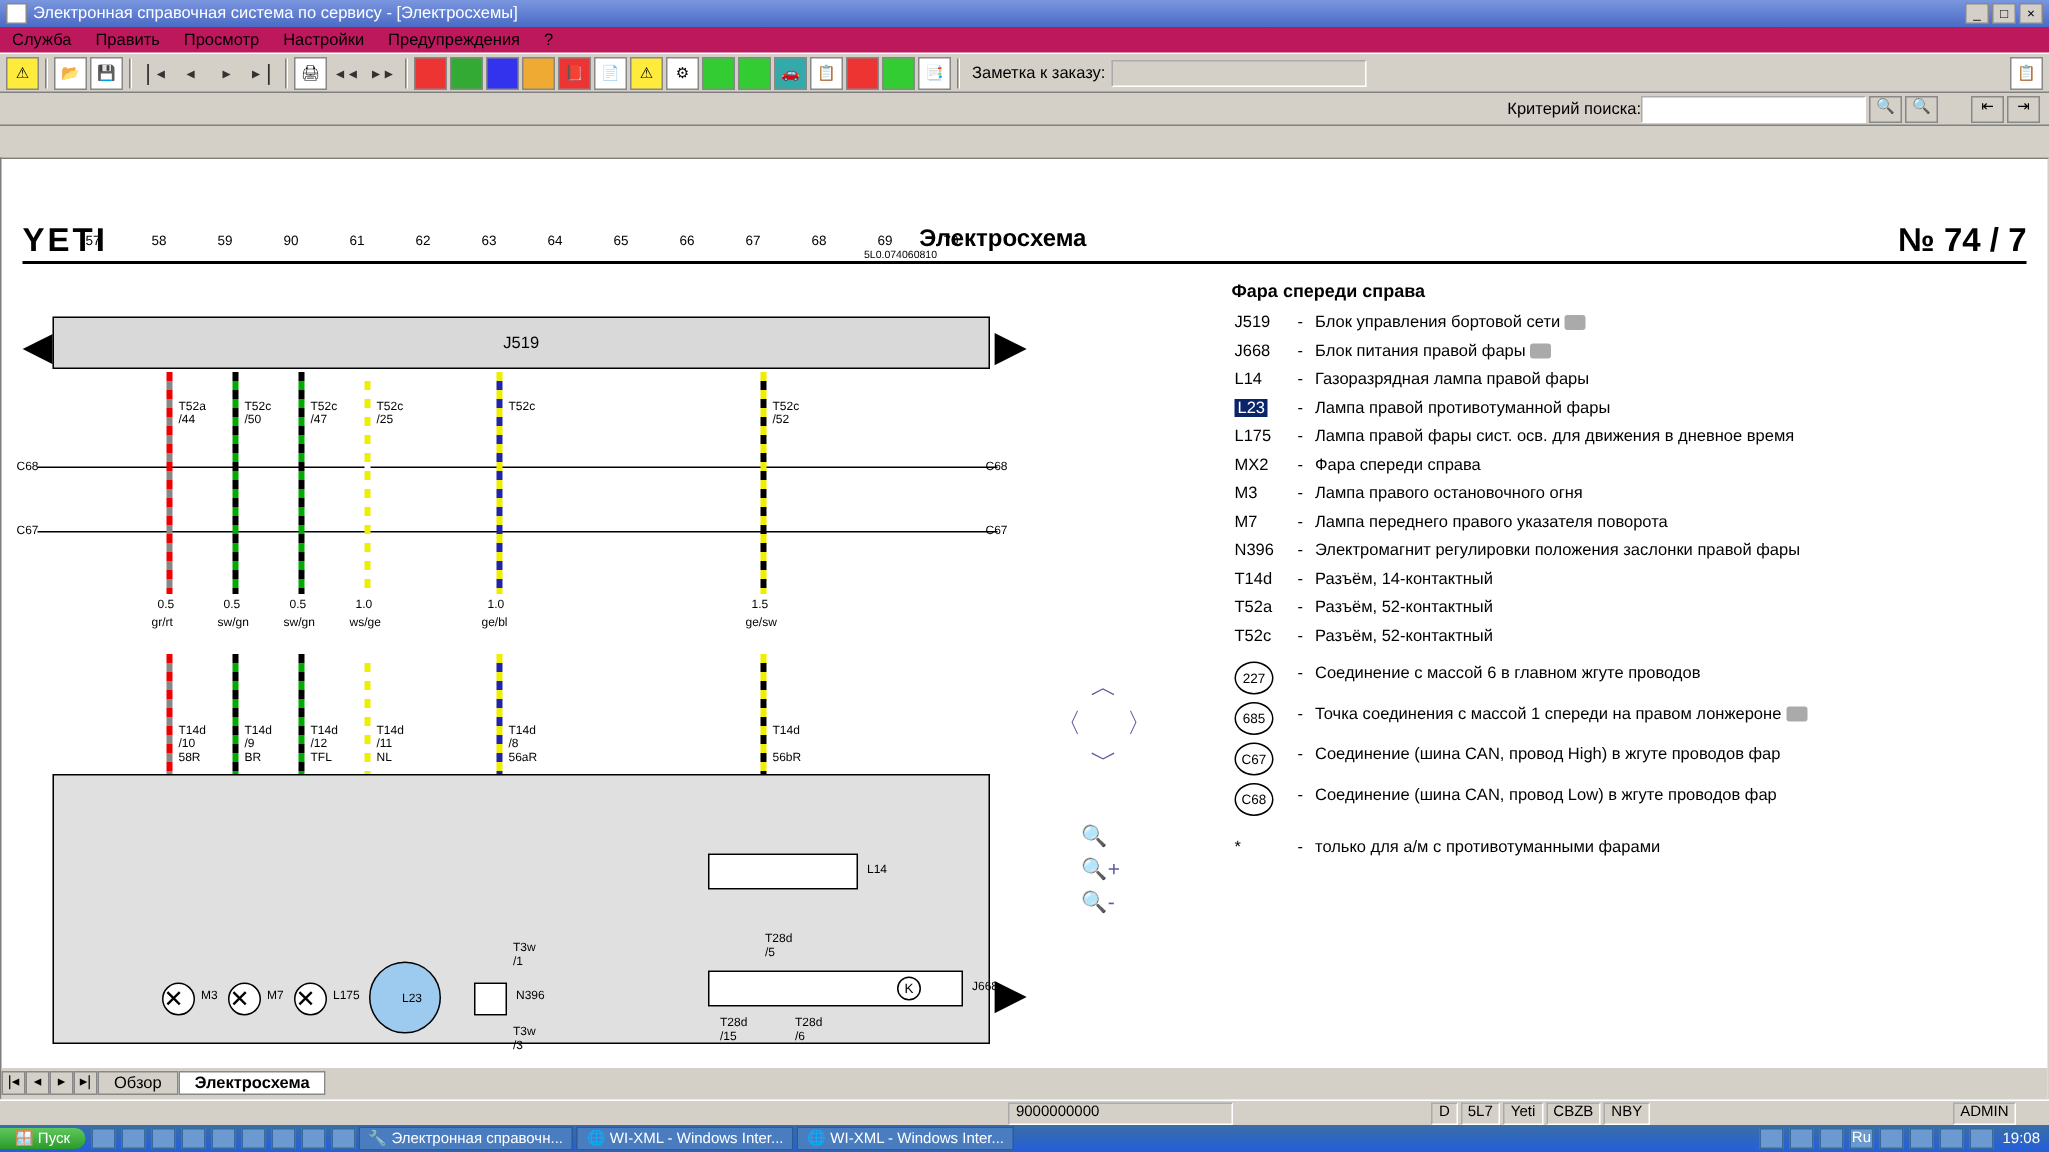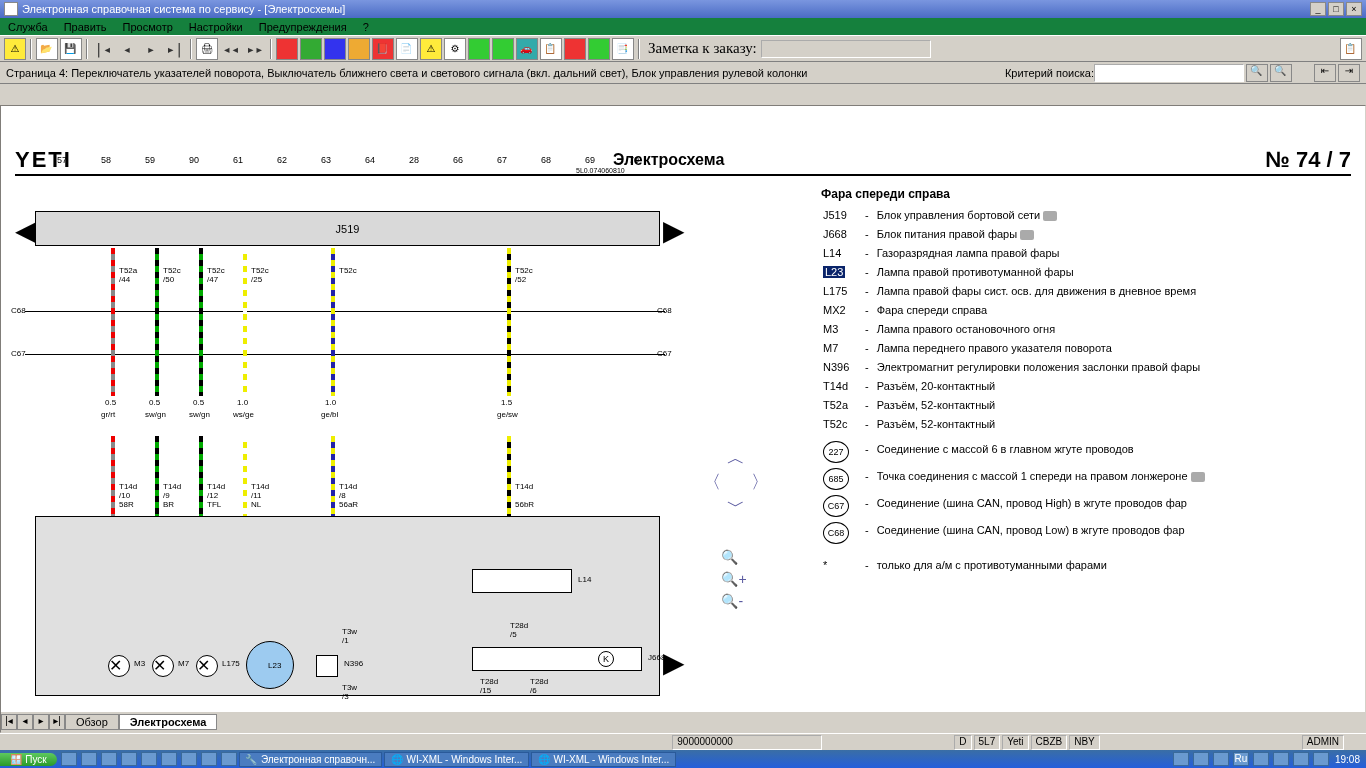--- a/index.html
+++ b/index.html
@@ -1,28 +1,28 @@
 <!DOCTYPE html>
 <html><head>
 <meta charset="utf-8">
 <style>
 * { margin: 0; padding: 0; box-sizing: border-box; font-family: Tahoma, Arial, sans-serif; }
 body { background: #d4d0c8; overflow: hidden; width: 1366px; height: 768px; position: relative; }
 .titlebar { height: 18px; background: linear-gradient(#7a96df, #4a6bc5); color: #fff; font-size: 11px; padding: 1px 4px; display: flex; align-items: center; }
 .titlebar .icon { width: 14px; height: 14px; background: #fff; margin-right: 4px; border: 1px solid #888; }
 .titlebar .spacer { flex: 1; }
 .titlebar .winbtn { width: 16px; height: 14px; background: #d4d0c8; border: 1px solid #888; margin-left: 2px; font-size: 9px; text-align: center; line-height: 12px; color: #000; }
-.menubar { height: 18px; background: #15803d; font-size: 11px; display: flex; align-items: center; border-bottom: 1px solid #fff; text-align: center; }
+.menubar { height: 18px; background: #be185d; font-size: 11px; display: flex; align-items: center; border-bottom: 1px solid #fff; text-align: center; }
 .menubar span { padding: 2px 8px; cursor: default; }
 .toolbar { height: 26px; background: #d4d0c8; display: flex; align-items: center; padding: 2px 4px; border-bottom: 1px solid #808080; gap: 2px; }
 .tbtn { width: 22px; height: 22px; border: 1px solid #d4d0c8; display: flex; align-items: center; justify-content: center; font-size: 12px; }
 .tbtn.nav { font-family: monospace; font-size: 14px; color: #333; }
 .tbtn.ico { background: #fff; border: 1px solid #888; font-size: 10px; }
 .tsep { width: 2px; height: 20px; border-left: 1px solid #808080; border-right: 1px solid #fff; margin: 0 2px; }
-.notelabel { font-size: 15px; margin-left: 4px; font-family: Liberation Serif, serif; }
+.notelabel { font-size: 11px; margin-left: 4px; }
 .notebox { width: 170px; height: 18px; border: 1px inset #fff; background: #d4d0c8; margin-left: 2px; }
 .pagebar { height: 22px; background: #d4d0c8; display: flex; align-items: center; padding: 2px 6px; font-size: 11px; border-bottom: 1px solid #808080; }
 .pagebar .spacer { flex: 1; }
 .searchbox { width: 150px; height: 18px; border: 1px inset #fff; background: #fff; }
 .sbtn { width: 22px; height: 18px; border: 1px solid #888; background: #d4d0c8; margin-left: 2px; font-size: 10px; text-align: center; }
 .content { position: absolute; top: 105px; left: 0; right: 0; bottom: 35px; background: #fff; border: 1px inset #d4d0c8; }
 .ruler { position: absolute; top: 2px; left: 0; right: 0; height: 20px; font-size: 9px; margin-top: 45px; }
 .ruler span { position: absolute; top: 2px; }
 .header { position: absolute; top: 40px; left: 14px; right: 14px; height: 30px; display: flex; align-items: center; border-bottom: 2px solid #000; font-family: "Times New Roman", serif; }
 .header .yeti { font-size: 22px; font-weight: bold; letter-spacing: 2px; }
@@ -111,42 +111,41 @@
   <div class="tbtn ico" style="background:#3c3"></div>
   <div class="tbtn ico">📑</div>
   <div class="tsep"></div>
   <span class="notelabel">Заметка к заказу:</span>
   <div class="notebox"></div>
   <div style="flex:1"></div>
   <div class="tbtn ico">📋</div>
 </div>
 
 <div class="pagebar">
-  <span>Страница 4: Переключатель указателей поворота, Выключатель ближнего света и светового сигнала (вкл. дальний свет), Блок управления рулевой колонки</span>
   <div class="spacer"></div>
   <span>Критерий поиска:</span>
   <input class="searchbox" style="">
   <div class="sbtn">🔍</div>
   <div class="sbtn">🔍</div>
   <div style="width:20px"></div>
   <div class="sbtn">⇤</div>
   <div class="sbtn">⇥</div>
 </div>
 
 <div class="content">
   <div class="ruler">
     <span style="left:56px">57</span>
     <span style="left:100px">58</span>
     <span style="left:144px">59</span>
     <span style="left:188px">90</span>
     <span style="left:232px">61</span>
     <span style="left:276px">62</span>
     <span style="left:320px">63</span>
     <span style="left:364px">64</span>
-    <span style="left:408px">28</span>
+    <span style="left:408px">65</span>
     <span style="left:452px">66</span>
     <span style="left:496px">67</span>
     <span style="left:540px">68</span>
     <span style="left:584px">69</span>
     <span style="left:628px">70</span>
     <span style="left:575px;top:14px;font-size:7px">5L0.074060810</span>
   </div>
 
   <div class="header">
     <span class="yeti">YETI</span>
@@ -310,21 +309,21 @@
           <tr>
             <td style="width:40px">N396</td>
             <td>-</td>
             <td>Электромагнит регулировки положения заслонки правой фары</td>
           </tr>
         </tbody>
         <tbody>
           <tr>
             <td style="width:40px">T14d</td>
             <td>-</td>
-            <td>Разъём, 20-контактный</td>
+            <td>Разъём, 14-контактный</td>
           </tr>
         </tbody>
         <tbody>
           <tr>
             <td style="width:40px">T52a</td>
             <td>-</td>
             <td>Разъём, 52-контактный</td>
           </tr>
         </tbody>
         <tbody>

